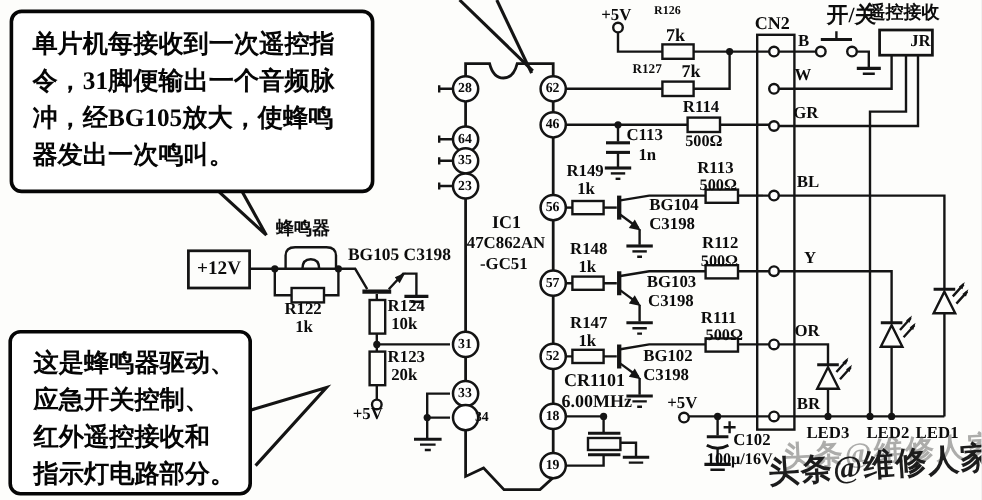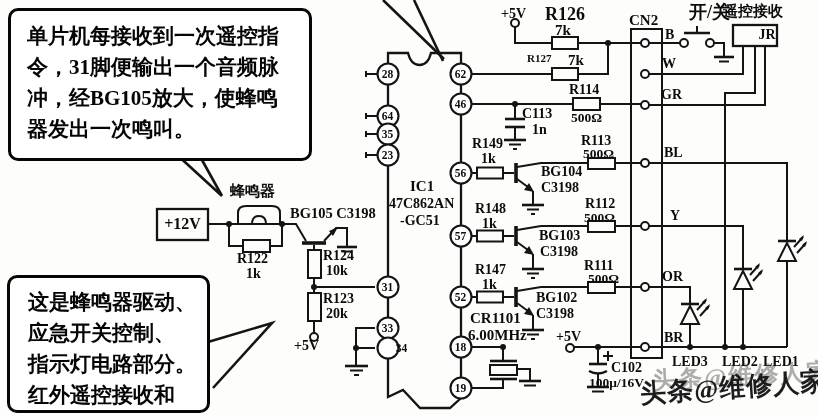--- a/index.html
+++ b/index.html
@@ -273,22 +273,22 @@
 
 <div class="bubble" id="note-top">
   <div class="ln">单片机每接收到一次遥控指</div>
   <div class="ln">令，31脚便输出一个音频脉</div>
   <div class="ln">冲，经BG105放大，使蜂鸣</div>
   <div class="ln">器发出一次鸣叫。</div>
 </div>
 <div class="bubble" id="note-bottom">
   <div class="ln">这是蜂鸣器驱动、</div>
   <div class="ln">应急开关控制、</div>
+  <div class="ln">红外遥控接收和</div>
   <div class="ln">指示灯电路部分。</div>
-  <div class="ln">红外遥控接收和</div>
 </div>
 
 <span class="pin" style="left:377px;top:68px">28</span>
 <span class="pin" style="left:377px;top:110px">64</span>
 <span class="pin" style="left:377px;top:128px">35</span>
 <span class="pin" style="left:377px;top:149px">23</span>
 <span class="pin" style="left:377px;top:281px">31</span>
 <span class="pin" style="left:377px;top:322px">33</span>
 <span class="pin" style="left:391px;top:342px">34</span>
 <span class="pin" style="left:450px;top:68px">62</span>
@@ -297,21 +297,21 @@
 <span class="pin" style="left:450px;top:230px">57</span>
 <span class="pin" style="left:450px;top:291px">52</span>
 <span class="pin" style="left:450px;top:341px">18</span>
 <span class="pin" style="left:450px;top:382px">19</span>
 
 <span class="lbl" style="left:410px;top:179px;font-size:15px">IC1</span>
 <span class="lbl" style="left:389px;top:197px;font-size:14px">47C862AN</span>
 <span class="lbl" style="left:400px;top:214px;font-size:14px">-GC51</span>
 
 <span class="lbl" style="left:501px;top:7px;font-size:14px">+5V</span>
-<span class="lbl" style="left:545px;top:5px;font-size:18px">R126</span>
+<span class="lbl" style="left:545px;top:5px;font-size:10px">R126</span>
 <span class="lbl" style="left:555px;top:23px;font-size:15px">7k</span>
 <span class="lbl" style="left:527px;top:53px;font-size:11px">R127</span>
 <span class="lbl" style="left:568px;top:53px;font-size:15px">7k</span>
 <span class="lbl" style="left:569px;top:83px;font-size:14px">R114</span>
 <span class="lbl" style="left:571px;top:111px;font-size:13.5px">500Ω</span>
 <span class="lbl" style="left:522px;top:107px;font-size:14px">C113</span>
 <span class="lbl" style="left:532px;top:123px;font-size:14px">1n</span>
 
 <span class="lbl" style="left:629px;top:13px;font-size:15px">CN2</span>
 <span class="lbl cjk" style="left:689px;top:3px;font-size:18px">开/关</span>

